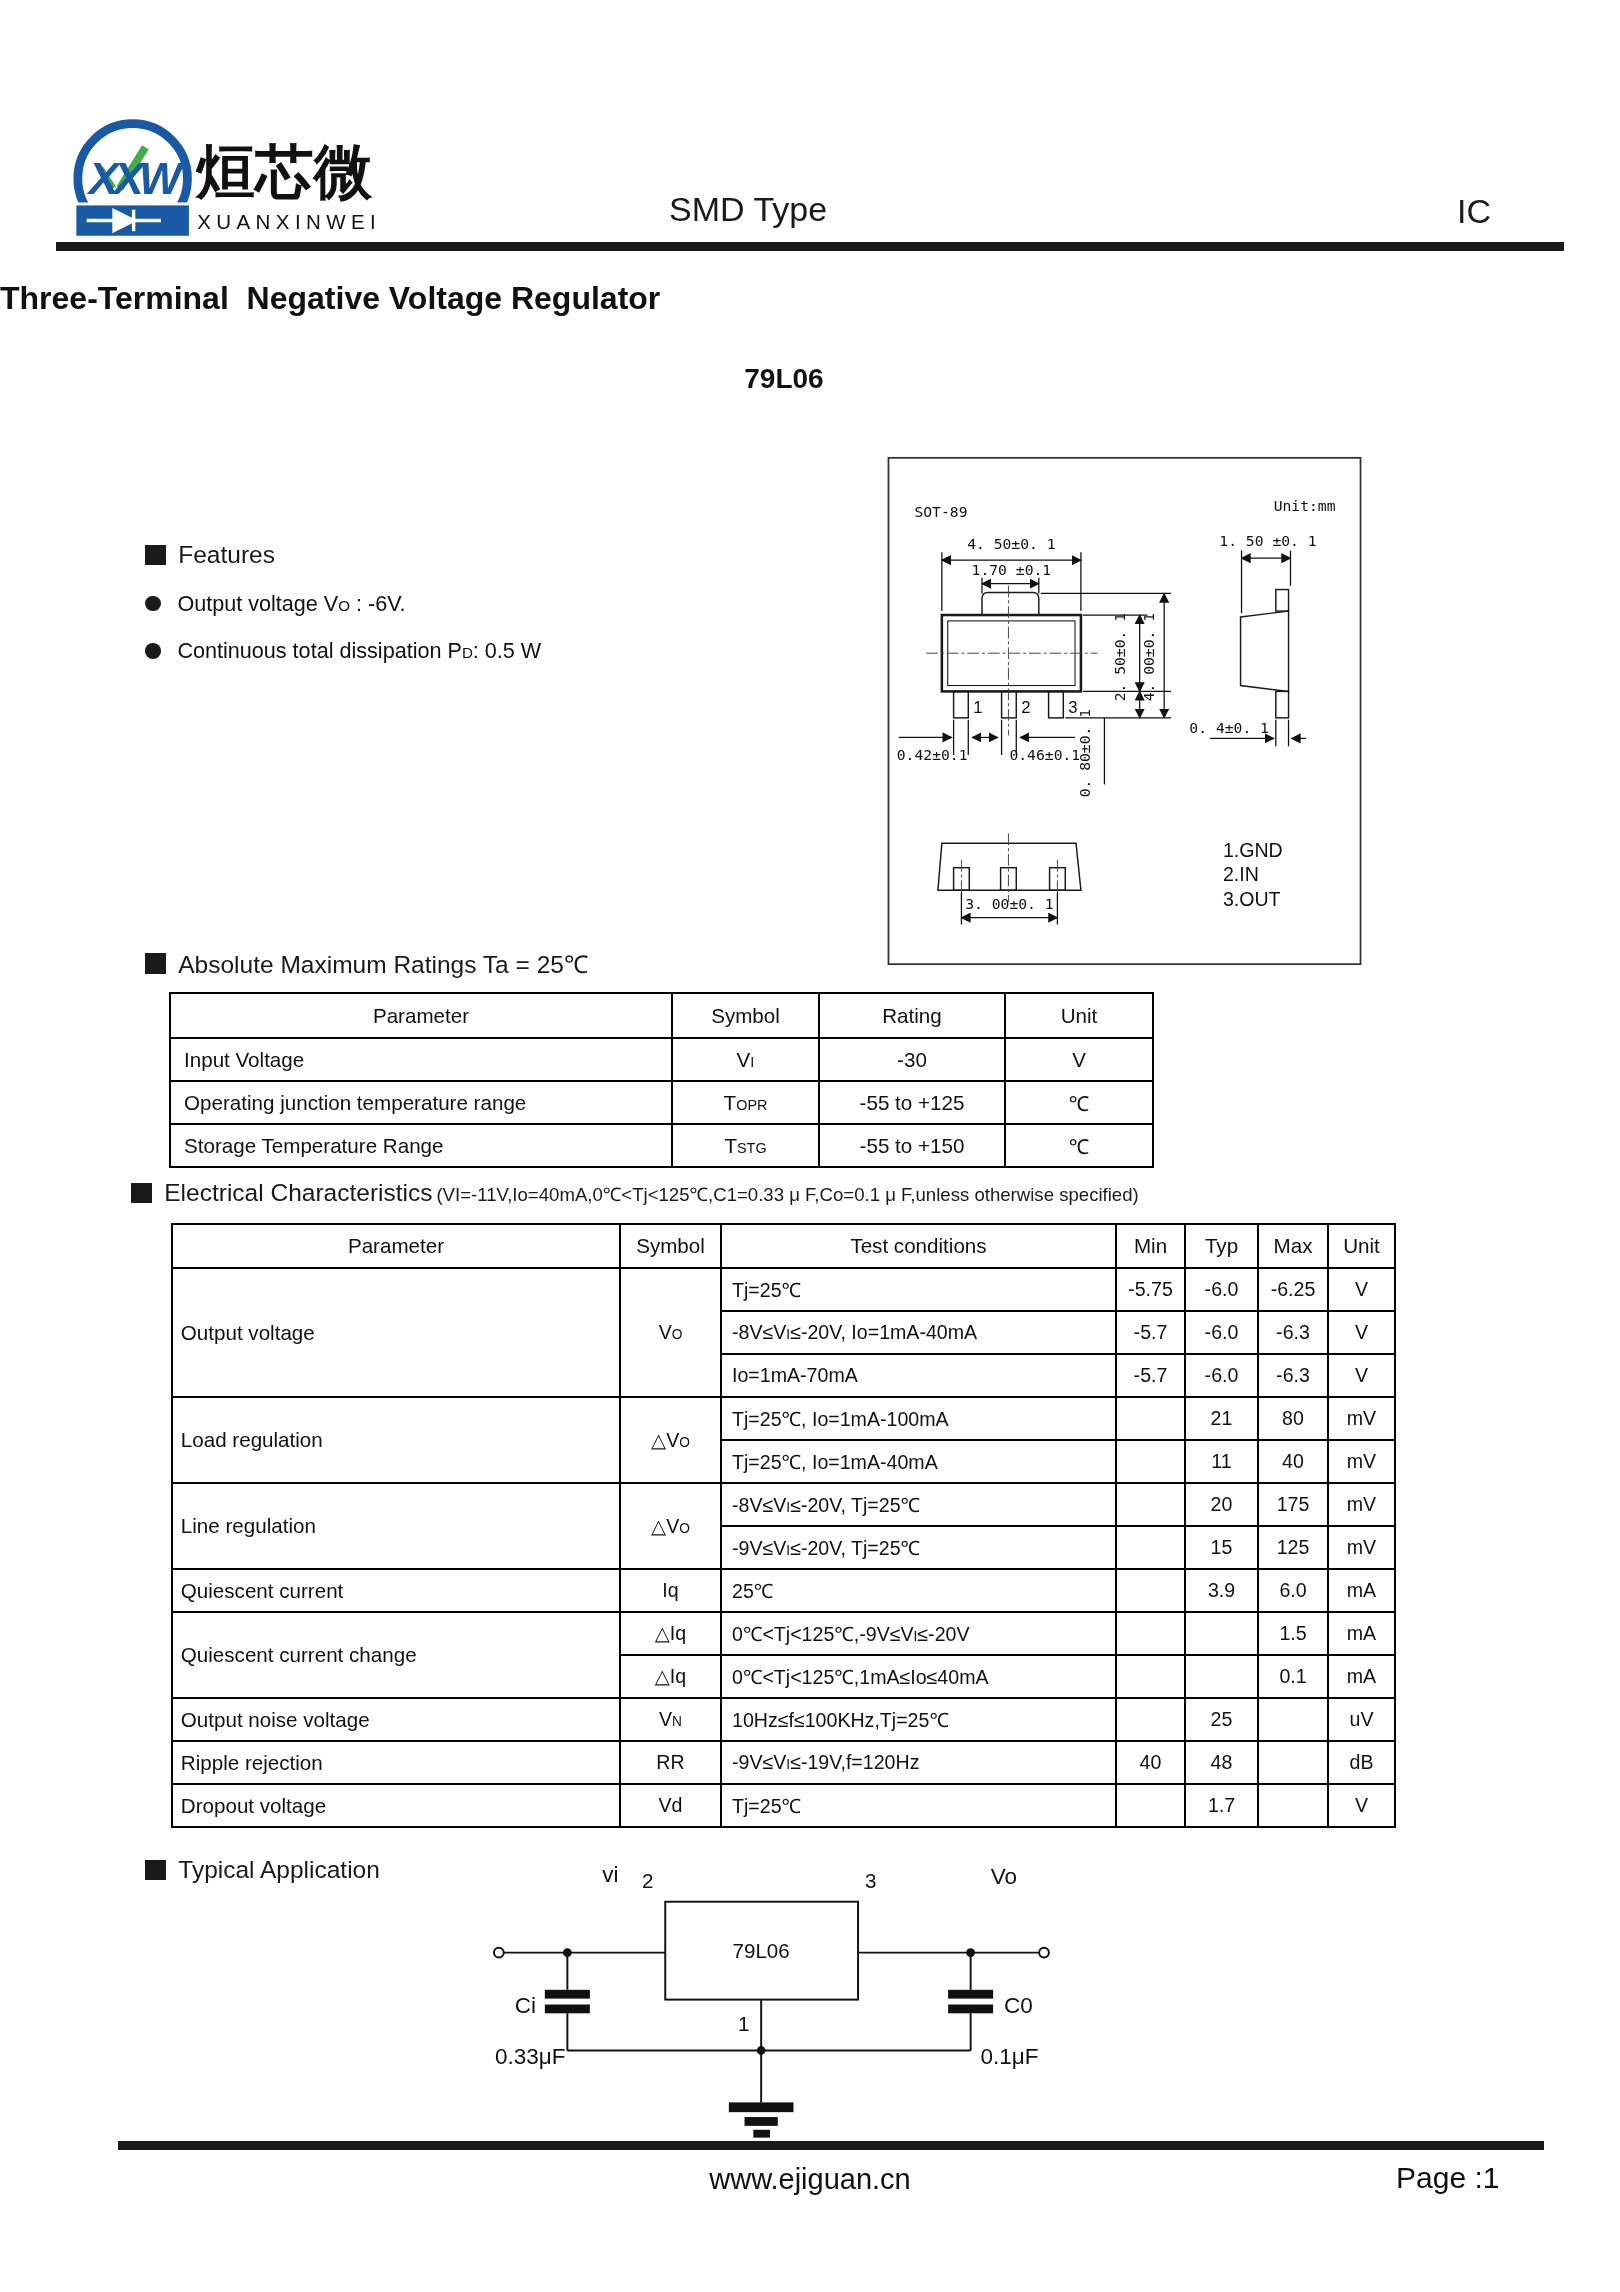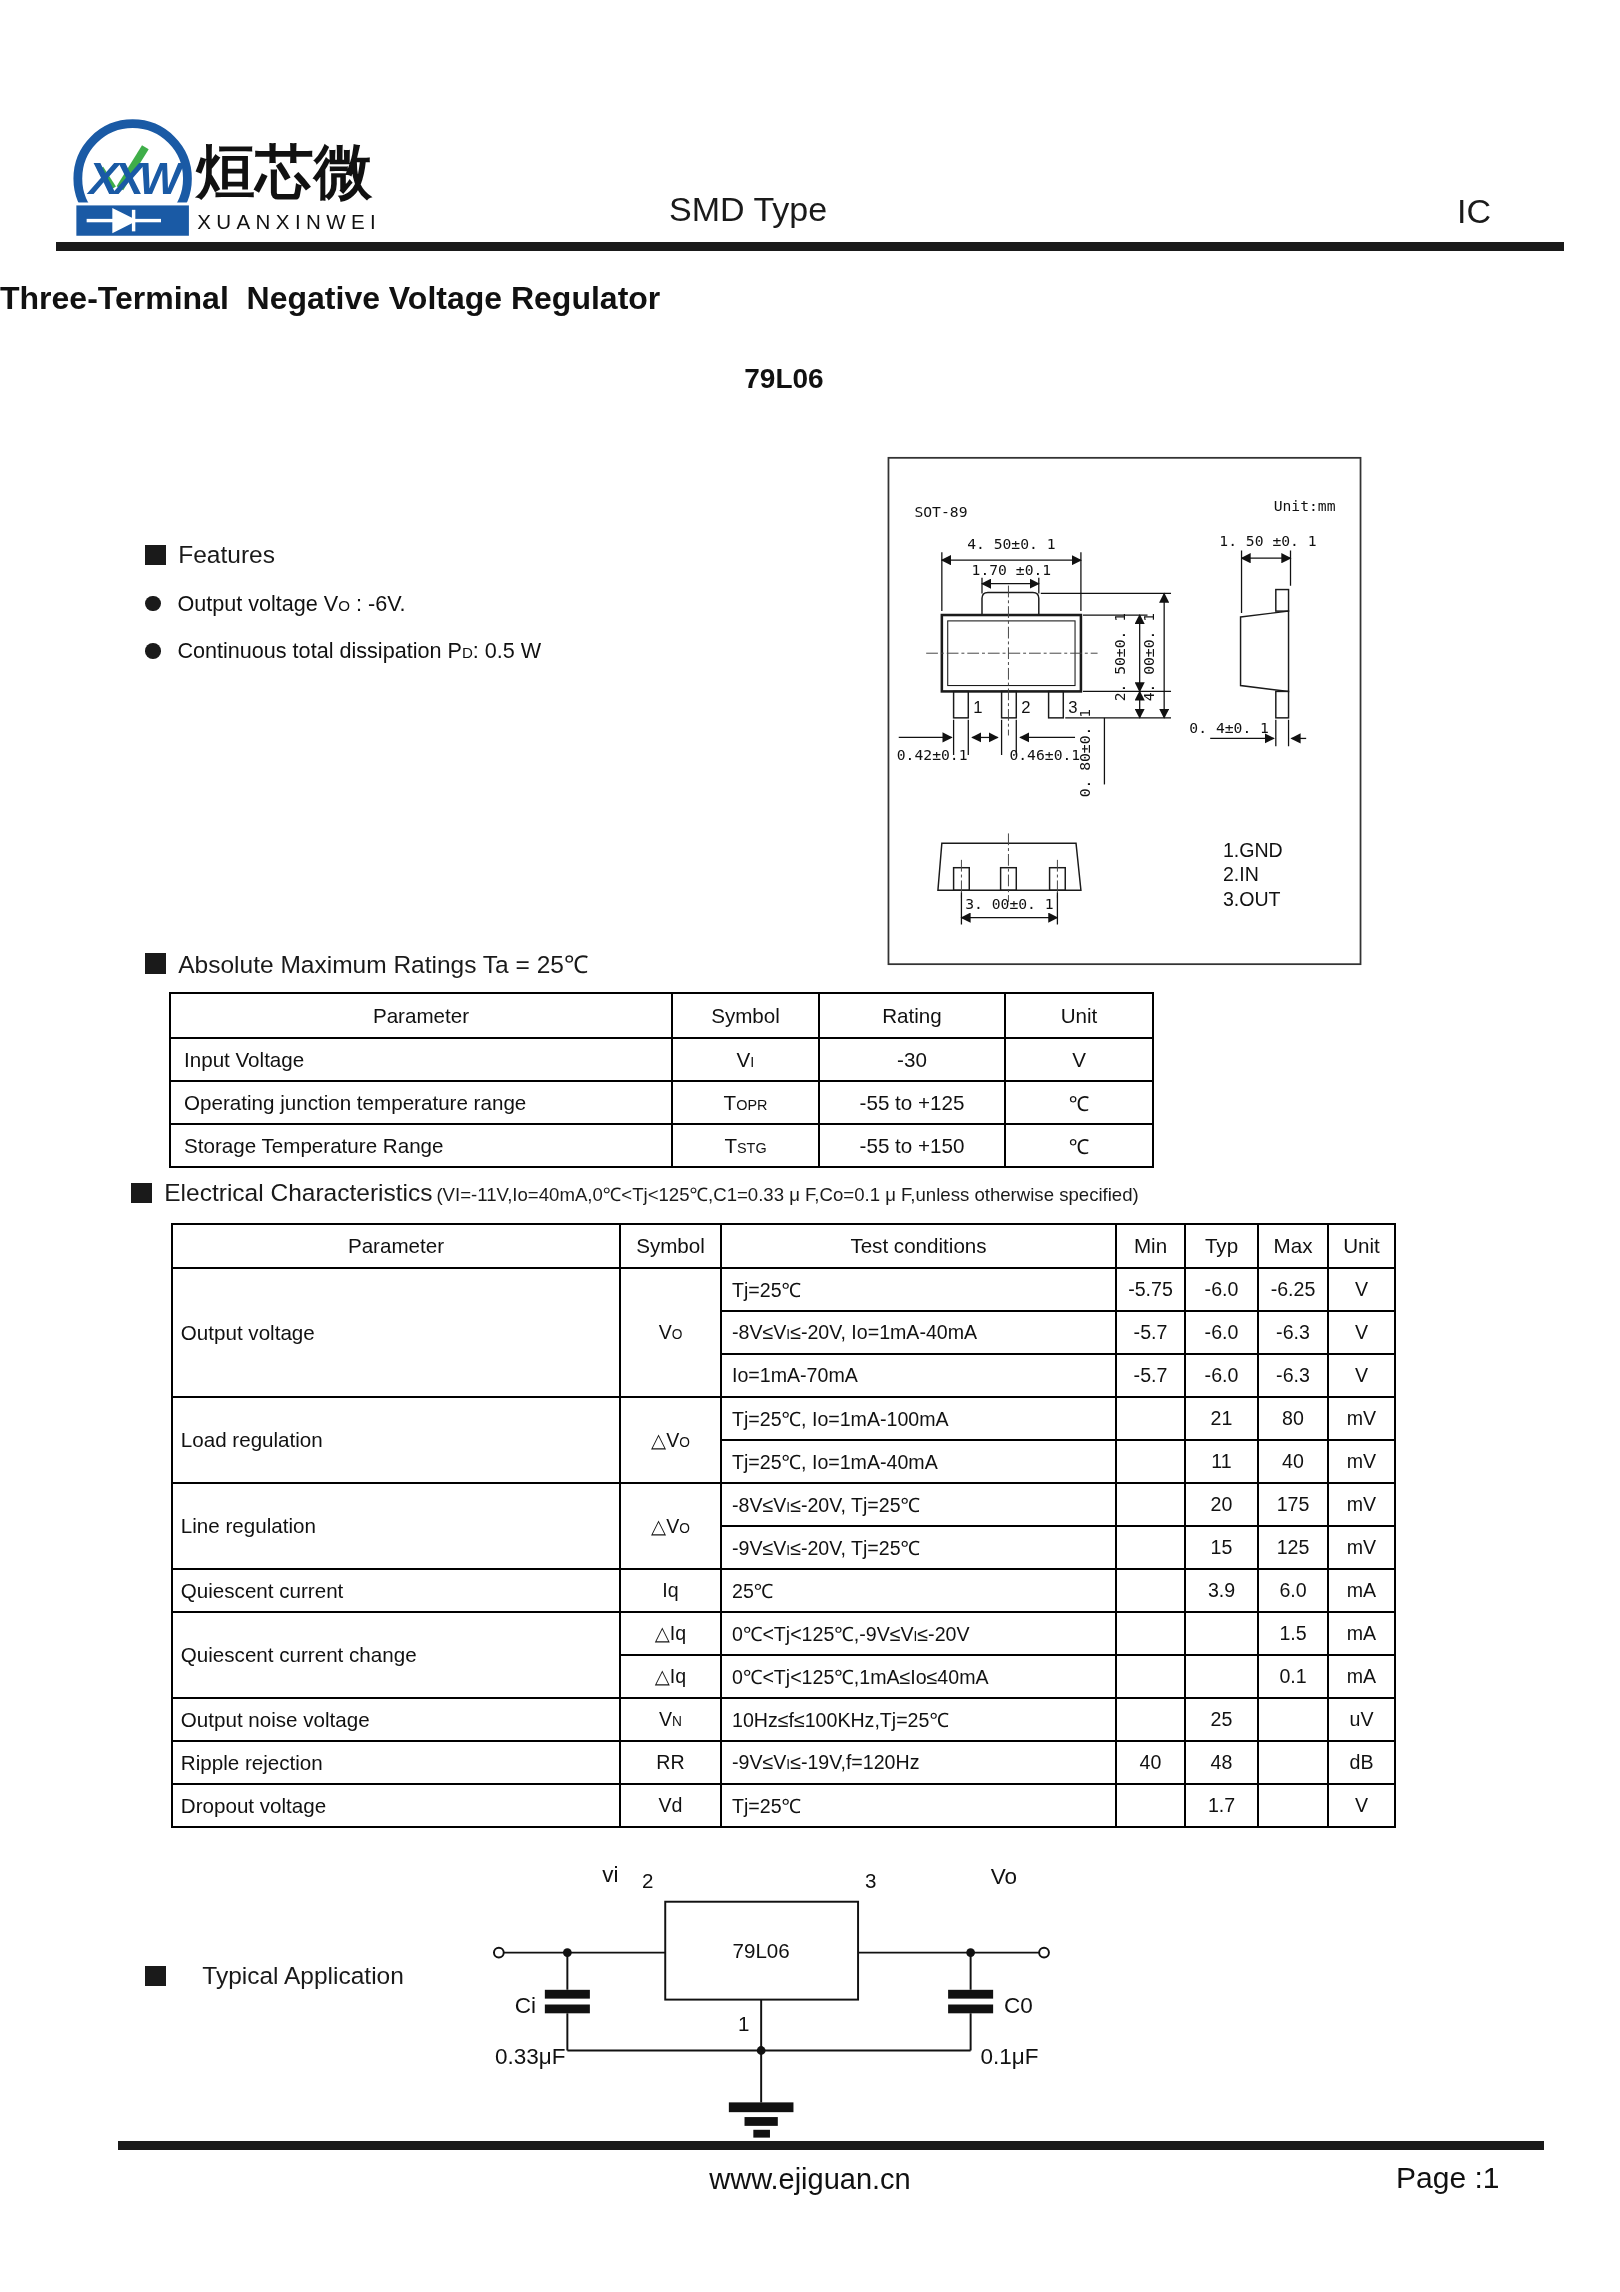--- a/index.html
+++ b/index.html
@@ -1,17 +1,17 @@
 <!DOCTYPE html>
 <html style="--logo_blue: #1a5aa5; --logo_green: #3fae49; --ink: #111111; --rule: #1a1a1a;"><head>
 <meta charset="utf-8">
 <style>
   html,body{margin:0;padding:0;background:#fff;}
   #page{position:relative;width:1620px;height:2293px;background:#fff;
-        font-family:"Liberation Sans",sans-serif;color:#111;overflow:hidden;}
+        font-family:"Liberation Sans",sans-serif;color:#111;overflow:hidden;border-radius:11px;}
   .abs{position:absolute;}
   sub{font-size:70%;vertical-align:baseline;line-height:0;}
   
   #smd-type{left:669px;top:190px;font-size:34px;color:#1a1a1a;}
   #ic-label{left:1457px;top:192px;font-size:34px;color:#1a1a1a;}
   #header-rule{left:56px;top:242px;width:1508px;height:8.8px;background:var(--rule,#1a1a1a);}
   #doc-title{left:0;top:280px;width:1620px;text-align:left;font-size:32px;font-weight:bold;white-space:pre;}
   #part-no{left:0;top:363px;width:1568px;text-align:center;font-size:28px;font-weight:bold;}
   
   .sect{font-size:24.5px;color:#1a1a1a;display:flex;align-items:center;}
@@ -342,21 +342,21 @@
         <td class="sym">Vd</td>
         <td class="cond">Tj=25℃</td>
         <td class="c"></td>
         <td class="c">1.7</td>
         <td class="c"></td>
         <td class="c">V</td>
       </tr>
     </tbody>
   </table>
 
-  <div class="abs sect" style="left:145px;top:1962px;gap:24px;">
+  <div class="abs sect" style="left:145px;top:1856px;">
     <span class="sq"></span>
     <span>Typical Application</span>
   </div>
 
   <svg class="abs" id="app-circuit" style="left:412px;top:1843px;" width="667" height="323" viewBox="0 0 680 330">
     <style>
       .w{stroke:#111;stroke-width:2;fill:none}
       .ct{font-family:"Liberation Sans",sans-serif;fill:#111}
     </style>
     <circle cx="88" cy="112" r="5" class="w" stroke-width="1.6" fill="#fff"></circle>

